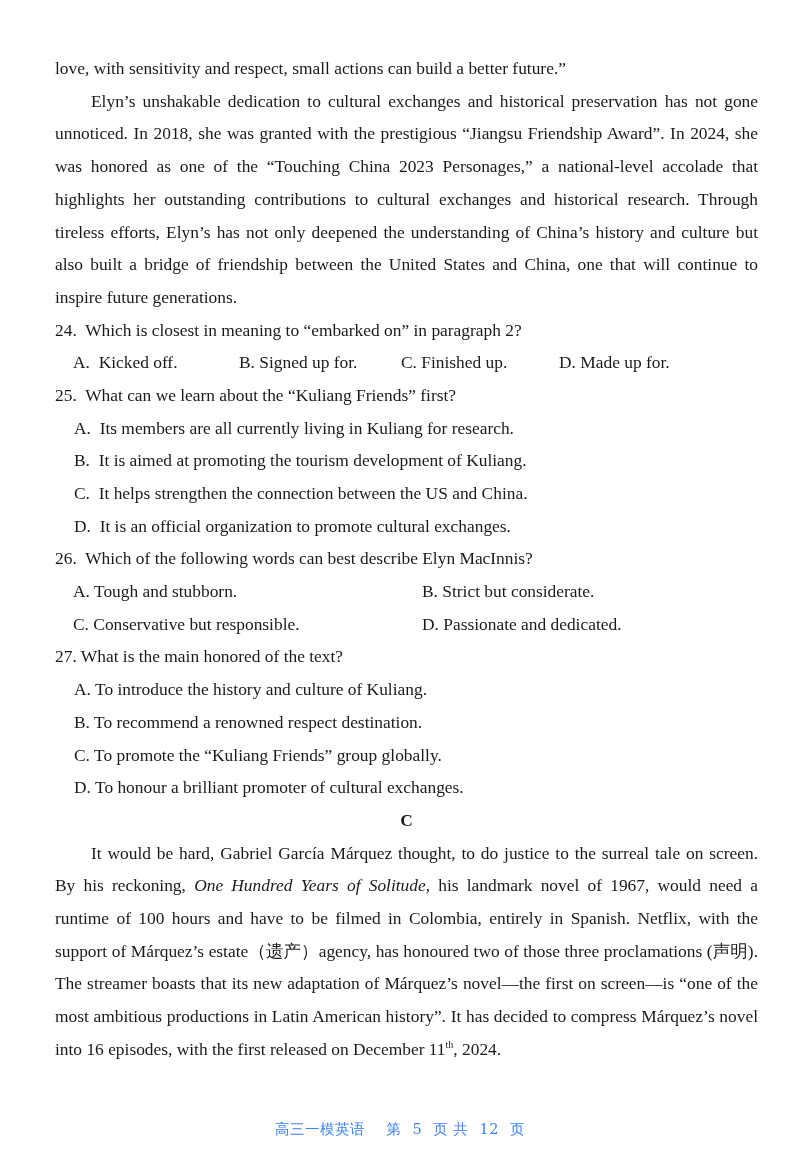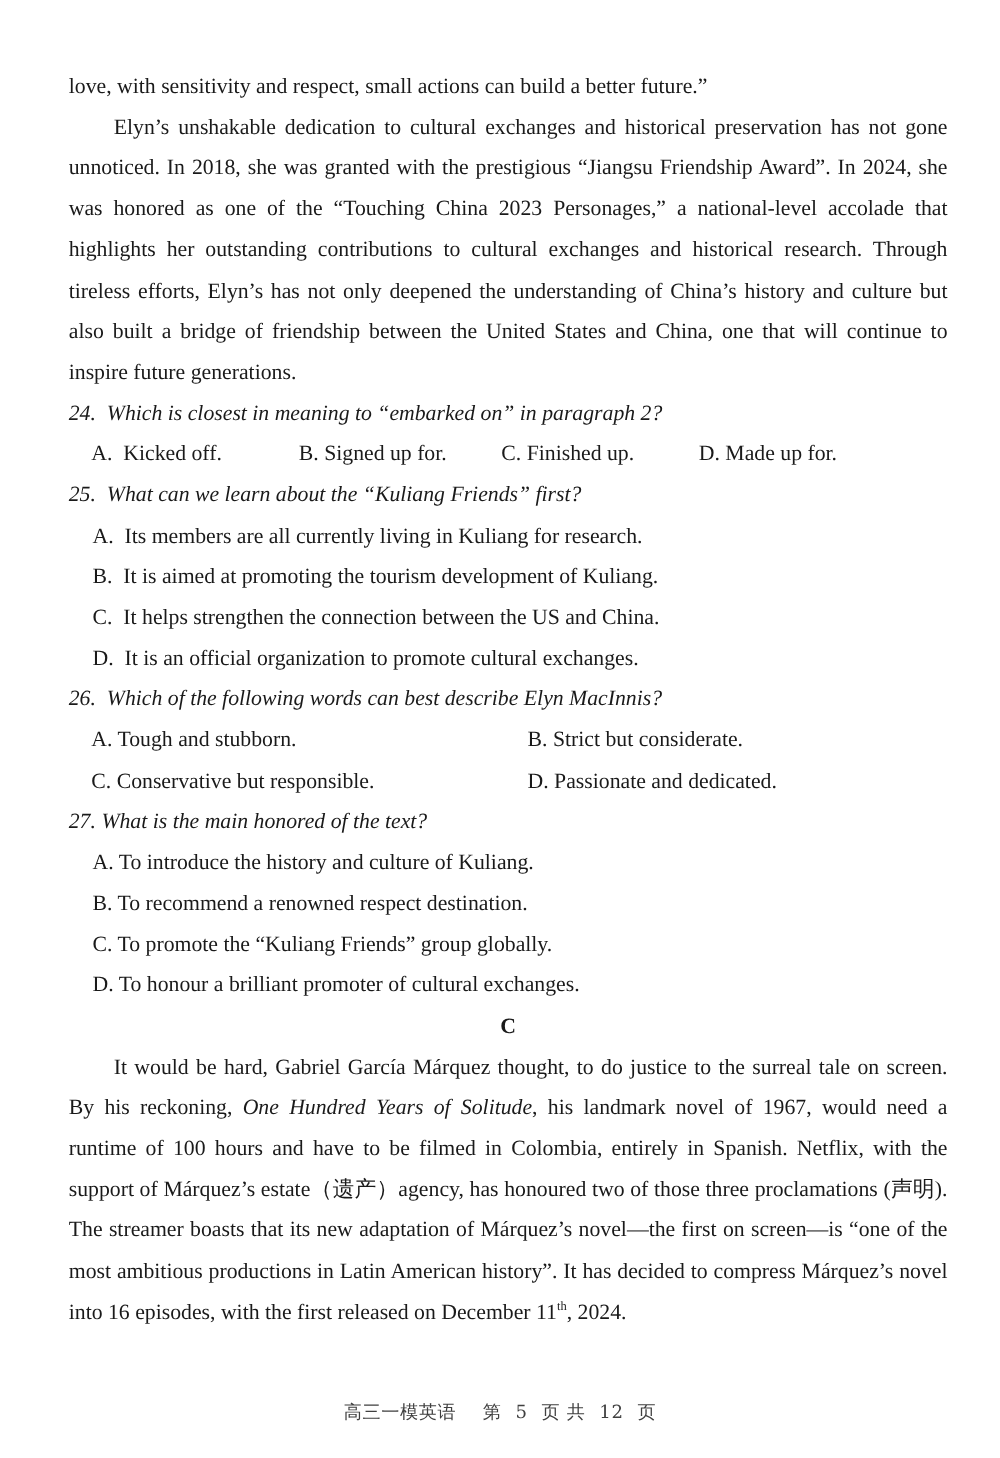--- a/index.html
+++ b/index.html
@@ -12,30 +12,30 @@
   .page {
     position: absolute; left: 55px; top: 52px; width: 703px;
   }
   .line {
     height: 32.7px; line-height: 32.7px; white-space: nowrap;
   }
   .para {
     line-height: 32.7px; text-align: justify; text-align-last: left; margin: 0;
   }
   .para.indent { text-indent: 36px; }
-  .q-stem { height: 32.7px; line-height: 32.7px; white-space: nowrap; font-style: italic; }
+  .q-stem { height: 32.7px; line-height: 32.7px; white-space: nowrap; }
   .opt-row { position: relative; height: 32.7px; line-height: 32.7px; white-space: nowrap; }
   .opt { position: absolute; top: 0; }
   .opt-full { padding-left: 19px; height: 32.7px; line-height: 32.7px; white-space: nowrap; }
   .section-letter {
     text-align: center; font-weight: bold; height: 32.7px; line-height: 32.7px;
   }
   .footer {
     position: absolute; top: 1120px; left: 0; width: 800px; text-align: center;
-    font-size: 14.5px; color: #404040;
+    font-size: 14.5px; color: #3b82f6;
     font-family: "DejaVu Serif", "Liberation Serif", serif;
     letter-spacing: 0.5px;
   }
   .footer span { margin: 0 3px; }
   sup { font-size: 10px; line-height: 0; }
   em { font-style: italic; font-family: Liberation Serif, serif; }
 </style>
 </head>
 <body>
 

